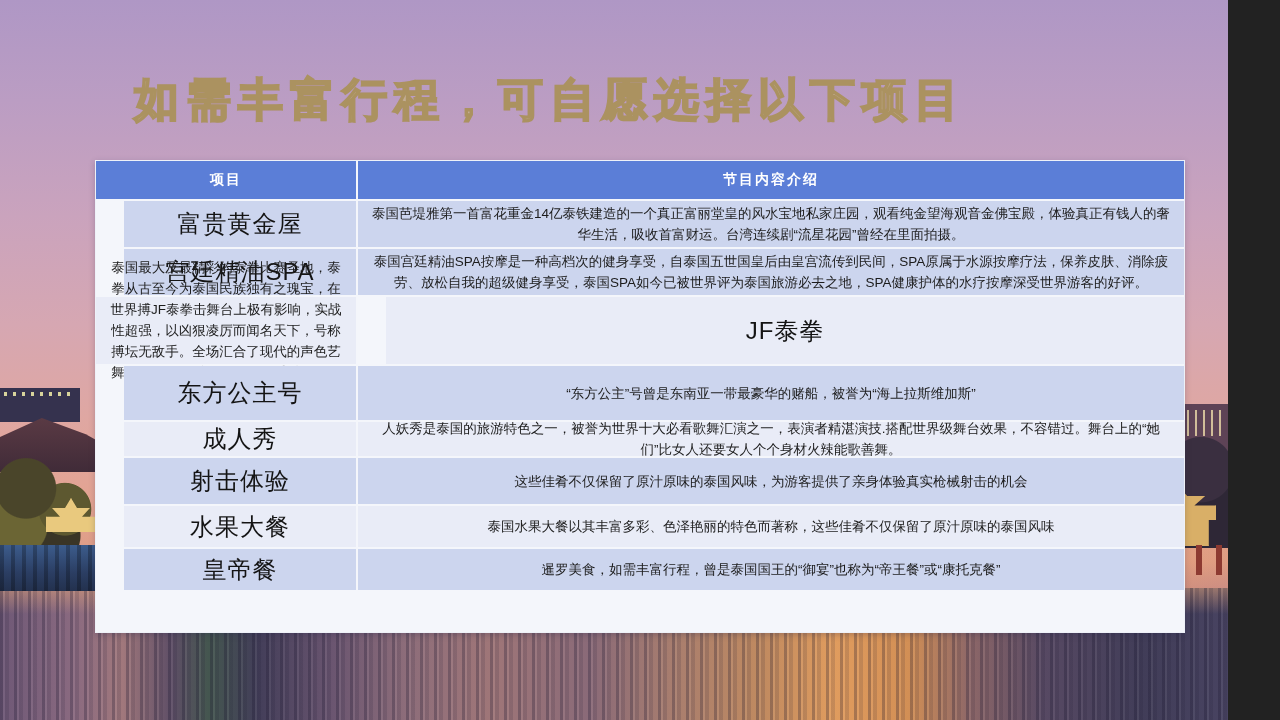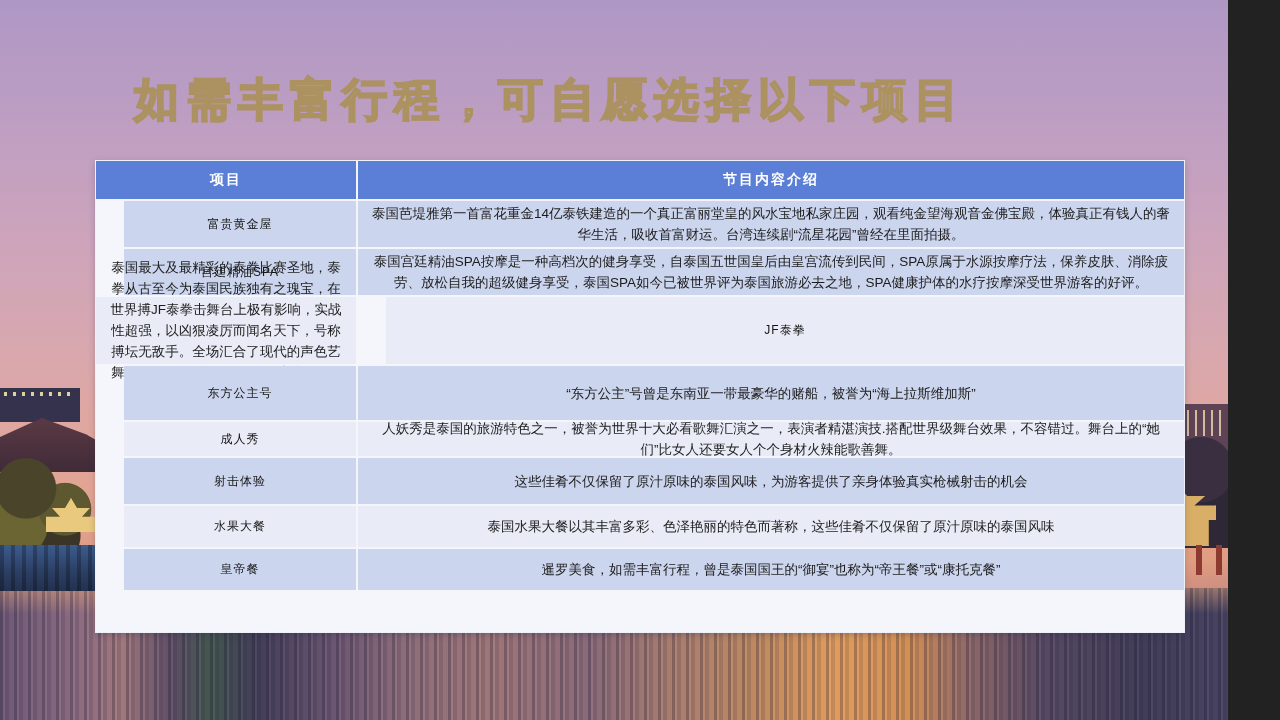--- a/index.html
+++ b/index.html
@@ -79,21 +79,21 @@
   
   .opt-table{
     position:absolute;left:95px;top:160px;width:1088px;
     display:grid;grid-template-columns:260px 826px;
     grid-template-rows:38px 46px 46px 67px 54px 34px 46px 41px 41px 40px;
     gap:2px;background:#f4f6fb;border:1px solid #eef1f8;
     box-shadow:0 2px 6px rgba(40,40,80,.25);
   }
   .cell{display:flex;align-items:center;justify-content:center;box-sizing:border-box;}
   .cell.hdr{background:#5b7ed7;color:#fff;font-weight:bold;font-size:14px;letter-spacing:2px;}
-  .cell.name{font-size:12px;color:#141414;letter-spacing:1px;margin-left:28px;}
+  .cell.name{font-size:24px;color:#141414;letter-spacing:1px;margin-left:28px;}
   .cell.desc{font-size:13.5px;line-height:21px;color:#1c1c1c;text-align:center;padding:12px 10px;}
   .r-odd{background:#ccd5ee;}
   .r-even{background:#e9ecf7;}
 </style>
 </head>
 <body>
 
 <div class="slide">
 
   <div class="bg-sky"></div>

